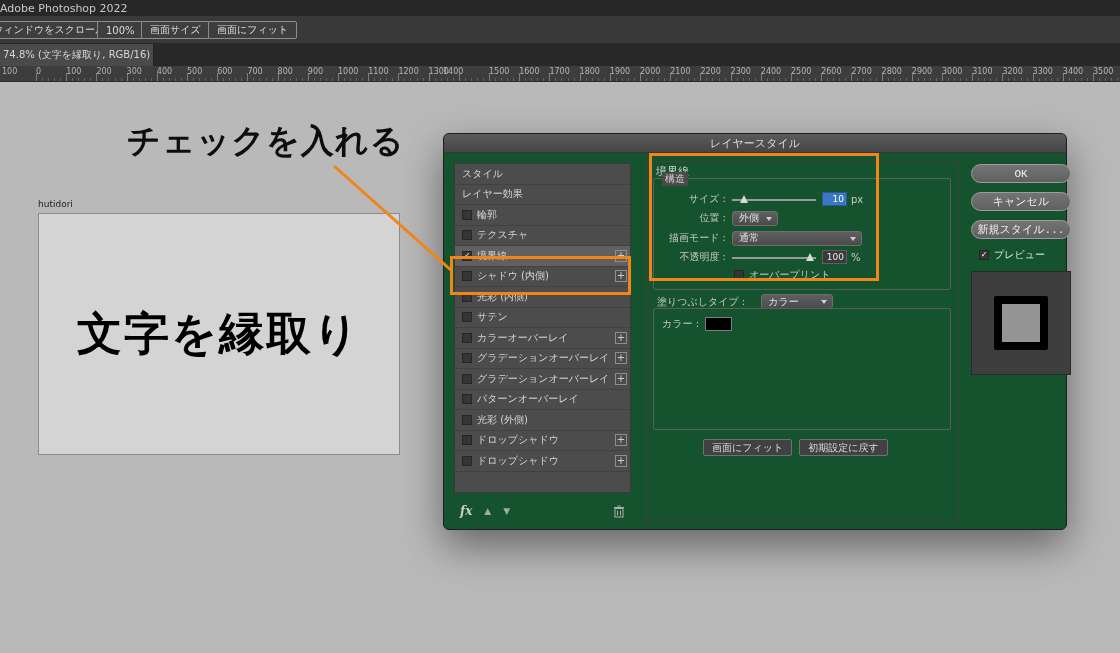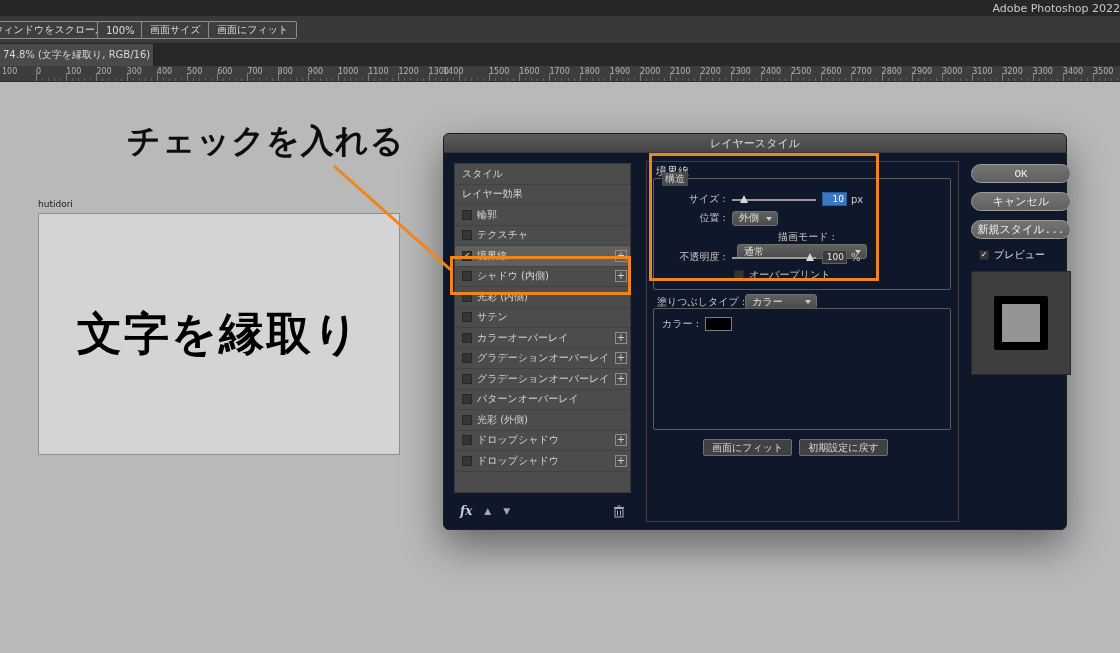--- a/index.html
+++ b/index.html
@@ -7,21 +7,21 @@
   body {
     position:relative;
     background:#b9b9b9;
     font-family:"DejaVu Sans","Liberation Sans",sans-serif;
     -webkit-font-smoothing:antialiased;
   }
 
   
   .titlebar {
     position:absolute; top:0; left:0; width:1120px; height:16px;
-    background:#272727; display:flex; align-items:center; justify-content:flex-end;
+    background:#272727; display:flex; align-items:center; justify-content:flex-start;
     color:#c9c9c9; font-size:11px;
   }
   .optionsbar {
     position:absolute; top:16px; left:0; width:1120px; height:28px;
     background:#393939; border-bottom:1px solid #262626;
   }
   .opt-btn {
     position:absolute; top:5px; height:18px;
     background:#3e3e3e; border:1px solid #8d8d8d; border-radius:2px;
     color:#dcdcdc; font-size:10px; padding:0 8px; white-space:nowrap;
@@ -64,21 +64,21 @@
     background:#d4d4d4; border:1px solid #8e8e8e;
     display:flex; align-items:center; justify-content:center;
   }
   .canvas-text {
     font-size:45px; font-weight:700; color:#000; letter-spacing:2px; white-space:nowrap;
   }
 
   
   .dialog {
     position:absolute; left:443px; top:133px; width:624px; height:397px;
-    background:#0f172a; border:1px solid #1e1e1e; border-radius:6px;
+    background:#14532d; border:1px solid #1e1e1e; border-radius:6px;
     box-shadow:0 16px 40px rgba(0,0,0,.45); z-index:10;
   }
   .dialog-title {
     position:absolute; top:0; left:0; width:100%; height:19px;
     background:linear-gradient(#5b5b5b,#454545); border-bottom:1px solid #363636;
     border-radius:5px 5px 0 0;
     display:flex; align-items:center; justify-content:center;
     color:#dedede; font-size:11px;
   }
 
@@ -124,21 +124,21 @@
   .fieldset { position:absolute; border:1px solid #5c5c5c; border-radius:2px; }
   .fs-structure { left:6px; top:16px; width:298px; height:112px; }
   .fs-color { left:6px; top:146px; width:298px; height:122px; }
   .legend {
     position:absolute; top:-7px; left:8px; background:#4a4a4a; padding:0 3px;
     font-size:10px; color:#cfcfcf;
   }
   .srow { position:absolute; left:0; display:flex; align-items:center; height:16px; width:100%; font-size:10px; color:#c9c9c9; }
   .r-size    { top:12px; }
   .r-pos     { top:31px; }
-  .r-blend   { top:51px;flex-direction:column; }
+  .r-blend   { top:51px; }
   .r-opacity { top:70px; }
   .r-over    { top:88px; padding-left:80px; gap:5px; }
   .lbl { width:72px; min-width:72px; text-align:right; margin-right:6px; white-space:nowrap; }
 
   .slider { position:relative; width:84px; min-width:84px; height:12px; }
   .slider::before { content:""; position:absolute; left:0; right:0; top:6px; height:2px; background:#9a9a9a; }
   .thumb {
     position:absolute; top:2px; width:0; height:0;
     border-left:4px solid transparent; border-right:4px solid transparent;
     border-bottom:8px solid #d8d8d8;
@@ -158,21 +158,21 @@
     display:inline-flex; align-items:center; padding:0 16px 0 6px;
     font-size:10px; color:#e3e3e3; white-space:nowrap;
   }
   .dropdown::after {
     content:""; position:absolute; right:5px; top:5px;
     border-left:3px solid transparent; border-right:3px solid transparent;
     border-top:4px solid #cfcfcf;
   }
   .dd-sm { width:46px; } .dd-lg { width:130px; } .dd-md { width:72px; }
 
-  .r-filltype { position:absolute; left:10px; top:132px; display:flex; align-items:center; gap:0; font-size:10px; color:#c9c9c9; }
+  .r-filltype { position:absolute; left:10px; top:132px; display:flex; align-items:center; gap:16px; font-size:10px; color:#c9c9c9; }
   .r-color { position:absolute; left:8px; top:8px; display:flex; align-items:center; gap:6px; font-size:10px; color:#c9c9c9; }
   .swatch { width:27px; height:14px; background:#000; border:1px solid #7d7d7d; }
 
   .default-buttons { position:absolute; left:56px; top:277px; display:flex; gap:7px; }
   .default-buttons button {
     height:17px; background:#414141; border:1px solid #707070; border-radius:2px;
     color:#dcdcdc; font-size:10px; padding:0 8px; font-family:inherit; white-space:nowrap;
   }
 
   

